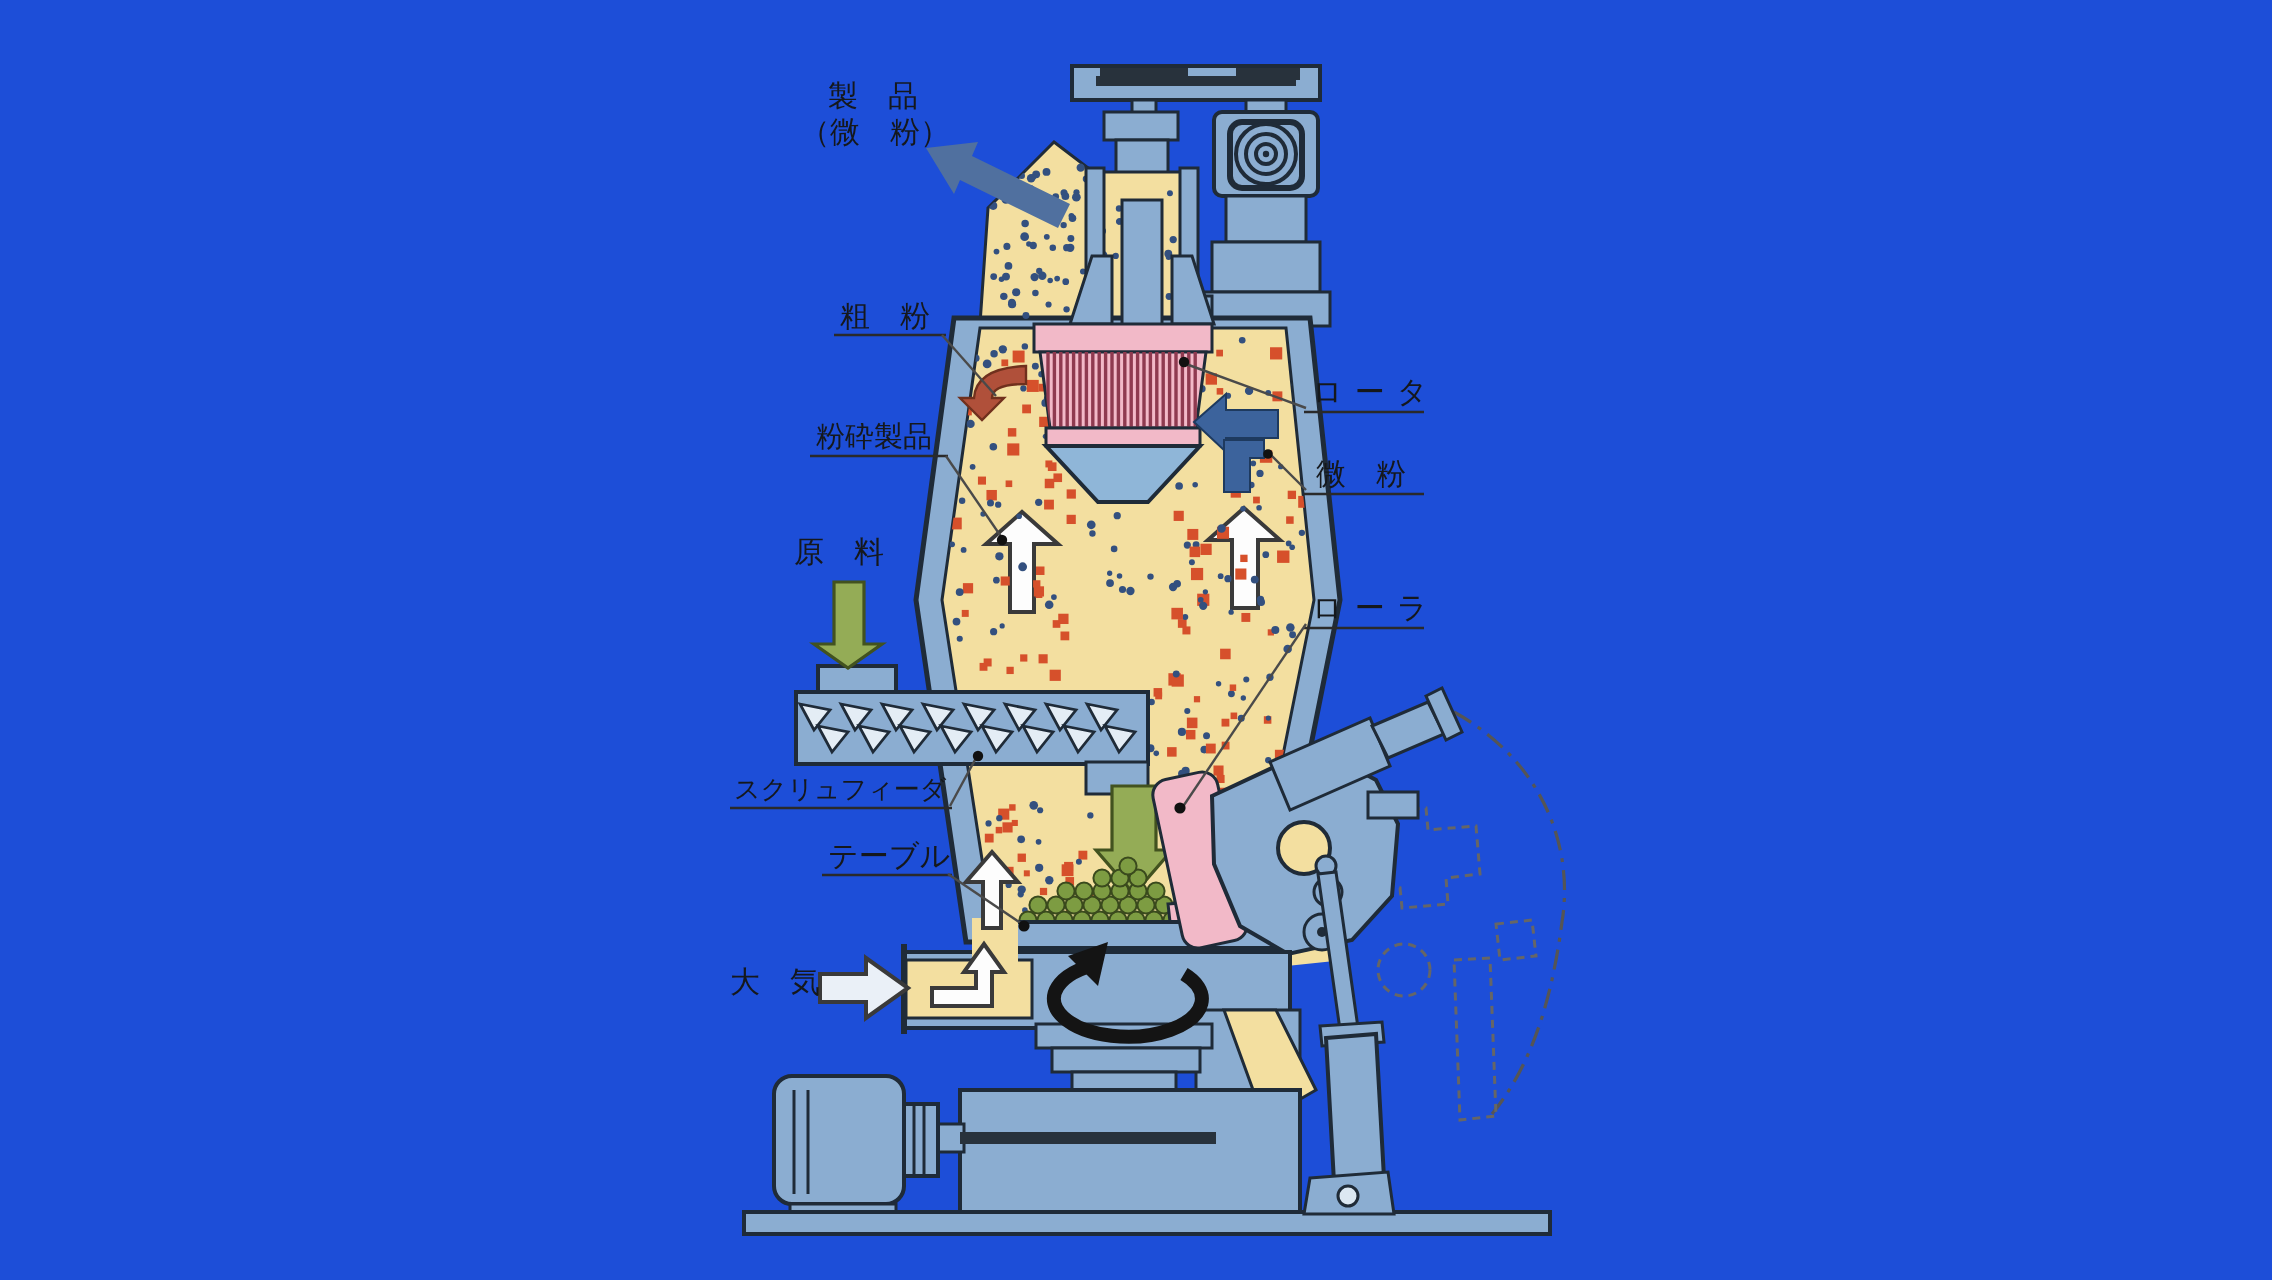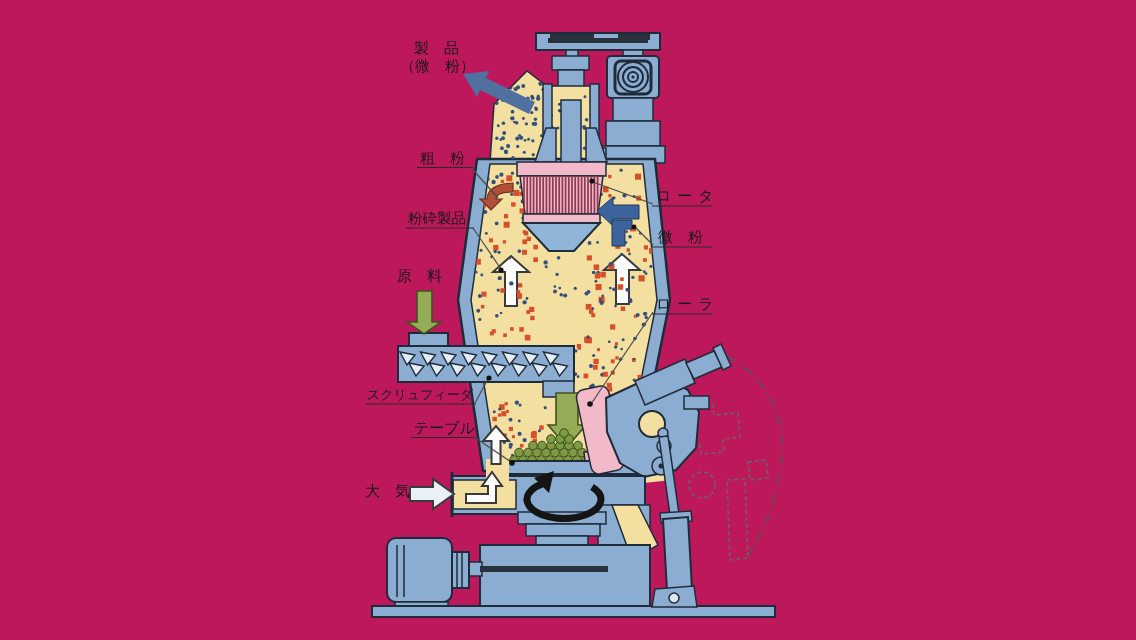--- a/index.html
+++ b/index.html
@@ -1,16 +1,16 @@
 <!DOCTYPE html>
 <html style="--machine_blue: #8badd1; --cone_blue: #8fb6d8; --interior_beige: #f3dfa0; --rotor_pink: #f2b9c8; --rotor_stripe: #8f3a50; --particle_orange: #d6502b; --particle_navy: #33507f; --arrow_green: #94ac56; --ball_green: #7d9c42; --arrow_rust: #b0503a; --arrow_navy: #3c639c; --arrow_slate: #50709f; --dark_metal: #28323c; --outline: #1f2b38;"><head>
 <meta charset="utf-8">
 <style>
   html,body{margin:0;padding:0;background:#fff;}
-  #stage{position:relative;width:1136px;height:640px;background:#be185d;overflow:hidden;
+  #stage{position:relative;width:1136px;height:640px;background:#1d4ed8;overflow:hidden;
          font-family:"DejaVu Sans",sans-serif;}
   svg{display:block}
   .blue{fill:var(--machine_blue);stroke:var(--outline);stroke-width:2;}
   .blue-thin{fill:var(--machine_blue);stroke:var(--outline);stroke-width:1.5;}
   .beige{fill:var(--interior_beige);stroke:var(--outline);stroke-width:1.5;}
   .beige-ns{fill:var(--interior_beige);stroke:none;}
   .pink{fill:var(--rotor_pink);stroke:var(--outline);stroke-width:1.5;}
   .cone{fill:var(--cone_blue);stroke:var(--outline);stroke-width:2;}
   .white-arrow{fill:#fdfdfd;stroke:#3a3a3a;stroke-width:2;}
   .green{fill:var(--arrow_green);stroke:#42521f;stroke-width:1.6;}

